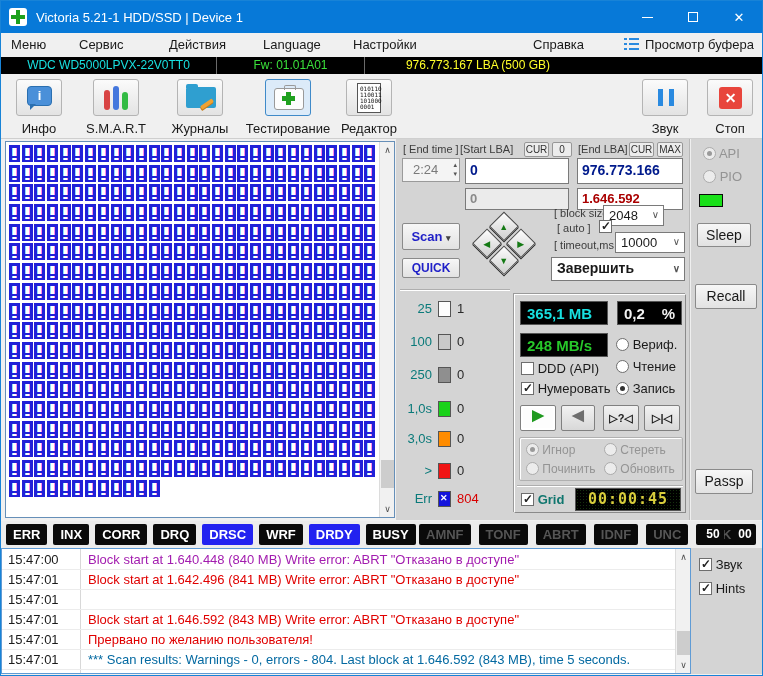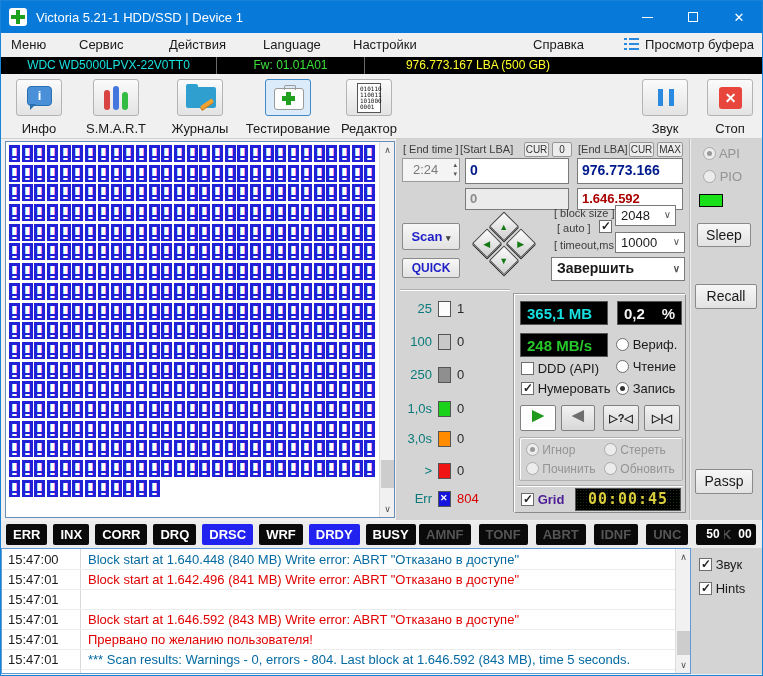--- a/index.html
+++ b/index.html
@@ -744,21 +744,21 @@
         </div>
       <div class="pbtn">
           <span>◀</span>
         </div>
       <div class="pbtn">
           <span>▼</span>
         </div>
     </div>
 
     <span class="lab" style="left:158px;top:68px">[ block size ]</span>
-    <div class="combo" style="left:219px;top:66px;width:61px;height:21px">
+    <div class="combo" style="left:207px;top:66px;width:61px;height:21px">
       <span>2048</span><span class="arr">∨</span>
     </div>
     <span class="lab" style="left:161px;top:83px">[ auto ]</span>
     <span class="cb checked" style="position:absolute;left:203px;top:81px"></span>
     <span class="lab" style="left:158px;top:100px">[ timeout,ms ]</span>
     <div class="combo" style="left:219px;top:93px;width:70px;height:21px">
       <span>10000</span><span class="arr">∨</span>
     </div>
     <div class="combo big" style="left:155px;top:118px;width:134px;height:24px">
       <span>Завершить</span><span class="arr" style="top:5px">∨</span>
@@ -824,21 +824,21 @@
       <div class="mbtn" style="left:129px;top:110px;width:36px;font-size:11px;line-height:24px"><span>▷|◁</span></div>
 
       <div class="groupbox">
         <label class="ctl dis" style="left:6px;top:5px;font-size:12px"><span class="rb sel"></span> <span>Игнор</span></label>
         <label class="ctl dis" style="left:84px;top:5px;font-size:12px"><span class="rb"></span> <span>Стереть</span></label>
         <label class="ctl dis" style="left:6px;top:24px;font-size:12px"><span class="rb"></span> <span>Починить</span></label>
         <label class="ctl dis" style="left:84px;top:24px;font-size:12px"><span class="rb"></span> <span>Обновить</span></label>
       </div>
 
       <div class="etch" style="left:2px;top:190px;width:166px"></div>
-      <label class="ctl" style="left:6px;top:197px;font-weight:bold;color:#4c1d95"><span class="cb checked"></span> <span>Grid</span></label>
+      <label class="ctl" style="left:6px;top:197px;font-weight:bold;color:#0f766e"><span class="cb checked"></span> <span>Grid</span></label>
       <div class="timer">00:00:45</div>
     </div>
 
     <div class="sep-v"></div>
 
     <label class="ctl dis" style="left:307px;top:7px"><span class="rb sel"></span> <span>API</span></label>
     <label class="ctl dis" style="left:307px;top:30px"><span class="rb"></span> <span>PIO</span></label>
     <div class="ledgreen"></div>
     <div class="button" style="left:301px;top:84px;width:54px;height:24px;font-size:14px;line-height:22px">Sleep</div>
     <div class="button" style="left:299px;top:145px;width:62px;height:25px;font-size:14px;line-height:23px">Recall</div>
@@ -866,21 +866,21 @@
       </div>
     <div class="reg" style="left:701px">50</div>
     <div class="reg" style="left:733px">00</div>
   </div>
 
   <div class="logpanel">
     <div class="lsep"></div>
     <div style="position:absolute;left:0;top:1px;width:673px">
         <div class="lrow2">
           <span class="ltime">15:47:00</span>
-          <span class="ltext" style="color: #0369a1; text-align: center;">Block start at 1.640.448 (840 MB) Write error: ABRT "Отказано в доступе"</span>
+          <span class="ltext" style="color: #a21caf; text-align: center;">Block start at 1.640.448 (840 MB) Write error: ABRT "Отказано в доступе"</span>
         </div>
         <div class="lrow2">
           <span class="ltime">15:47:01</span>
           <span class="ltext" style="color: rgb(224, 0, 0);">Block start at 1.642.496 (841 MB) Write error: ABRT "Отказано в доступе"</span>
         </div>
         <div class="lrow2">
           <span class="ltime">15:47:01</span>
         </div>
         <div class="lrow2">
           <span class="ltime">15:47:01</span>

